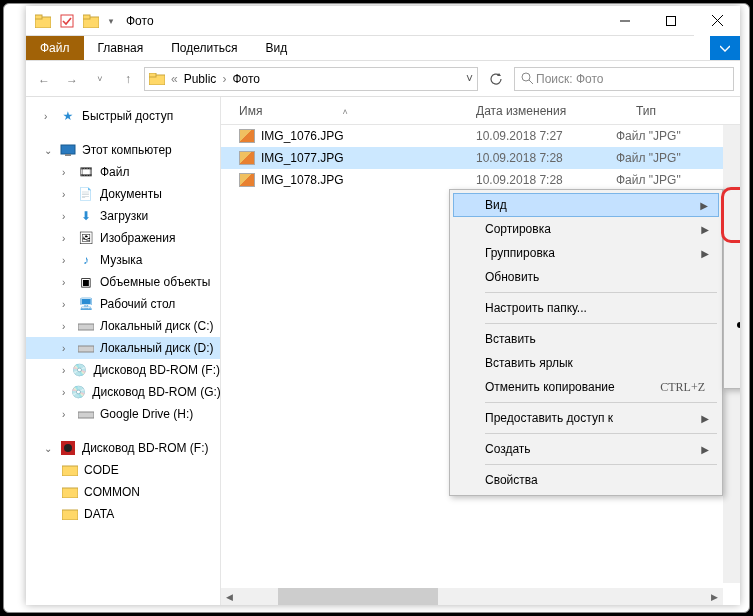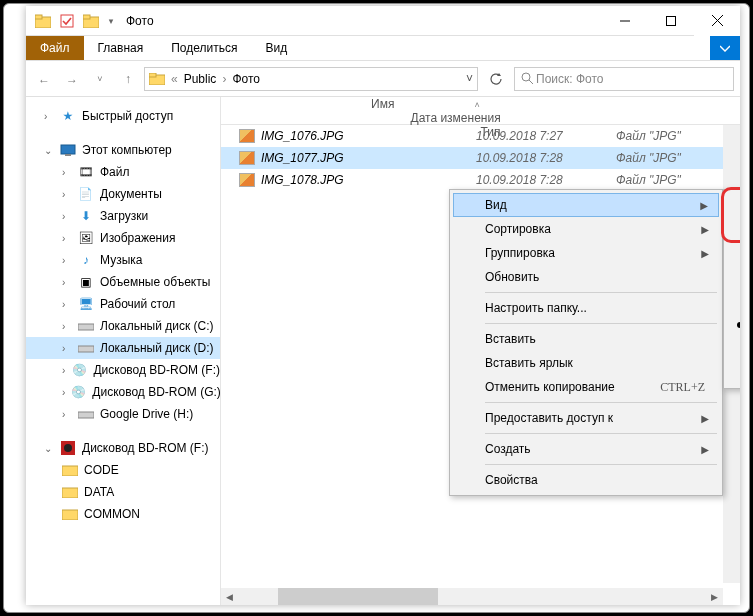--- a/index.html
+++ b/index.html
@@ -26,27 +26,27 @@
 .search { width: 220px; height: 24px; border: 1px solid #ccc; display: flex; align-items: center; padding: 0 6px; color: #888; gap: 2px; }
 .content { flex: 1; display: flex; overflow: hidden; }
 .sidebar { width: 195px; border-right: 1px solid #e5e5e5; padding: 8px 0; overflow: hidden; }
 .nav-item { height: 22px; display: flex; align-items: center; padding-left: 18px; gap: 6px; white-space: nowrap; }
 .nav-item.indent { padding-left: 36px; }
 .nav-item.selected { background: #cce8ff; }
 .nav-item .exp { width: 10px; color: #666; font-size: 10px; }
 .nav-icon { width: 16px; height: 16px; display: inline-flex; align-items: center; justify-content: center; }
 .nav-spacer { height: 12px; }
 .main { flex: 1; display: flex; flex-direction: column; overflow: hidden; }
-.headers { height: 28px; display: flex; align-items: center; border-bottom: 1px solid #e5e5e5; color: #555; flex-direction: column; }
+.headers { height: 28px; display: flex; align-items: center; border-bottom: 1px solid #e5e5e5; color: #555; }
 .col-name { width: 255px; padding-left: 18px; }
 .col-date { width: 140px; }
 .col-type { flex: 1; margin-left: 20px; }
 .sort-ind { margin-left: 80px; color: #888; font-size: 9px; }
 .filelist { flex: 1; position: relative; }
-.file-row { height: 22px; display: flex; align-items: center; padding-left: 18px; font-style: italic; }
+.file-row { height: 22px; display: flex; align-items: center; padding-left: 18px; }
 .file-row.selected { background: #cce8ff; }
 .file-name { width: 237px; display: flex; align-items: center; gap: 6px; }
 .file-date { width: 140px; color: #666; }
 .file-type { flex: 1; color: #666; }
 .img-thumb { width: 16px; height: 14px; background: linear-gradient(135deg,#f0c060 45%,#e88030 45%); border: 1px solid #aaa; }
 .ctx-menu { position: absolute; background: #f2f2f2; border: 1px solid #b8b8b8; box-shadow: 2px 2px 6px rgba(0,0,0,0.25); padding: 3px; z-index: 50; }
 .ctx-menu.main-ctx { left: 228px; top: 64px; width: 274px; }
 .ctx-menu.sub-ctx { left: 502px; top: 64px; width: 176px; }
 .ctx-item { height: 24px; display: flex; align-items: center; padding: 0 30px 0 32px; position: relative; background: #f2f2f2; }
 .ctx-item.hover { background: #c4e1ff; border: 1px solid #7bb5e8; padding: 0 29px 0 31px; height: 24px; }
@@ -266,29 +266,29 @@
               </svg>
             </span>
             <span>CODE</span>
           </div>
       <div class="nav-item indent">
             <span class="nav-icon">
               <svg width="16" height="12">
                 <rect x="0" y="2" width="16" height="10" fill="#ffd868" stroke="#caa63e"></rect>
               </svg>
             </span>
-            <span>DATA</span>
+            <span>COMMON</span>
           </div>
       <div class="nav-item indent">
             <span class="nav-icon">
               <svg width="16" height="12">
                 <rect x="0" y="2" width="16" height="10" fill="#ffd868" stroke="#caa63e"></rect>
               </svg>
             </span>
-            <span>COMMON</span>
+            <span>DATA</span>
           </div>
     </div>
 
     <div class="main">
       <div class="headers">
         <div class="col-name"><span>Имя</span><span class="sort-ind">˄</span></div>
         <div class="col-date">Дата изменения</div>
         <div class="col-type">Тип</div>
       </div>
       <div class="filelist">

